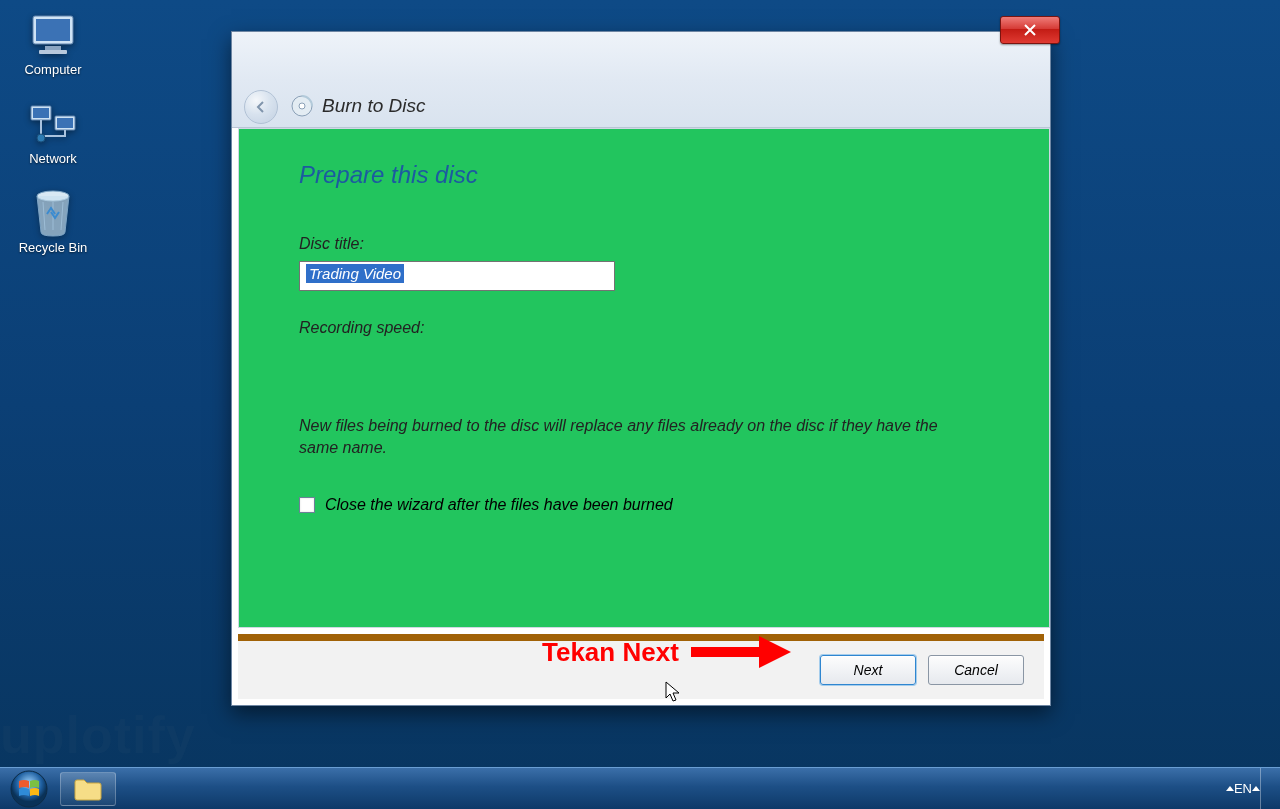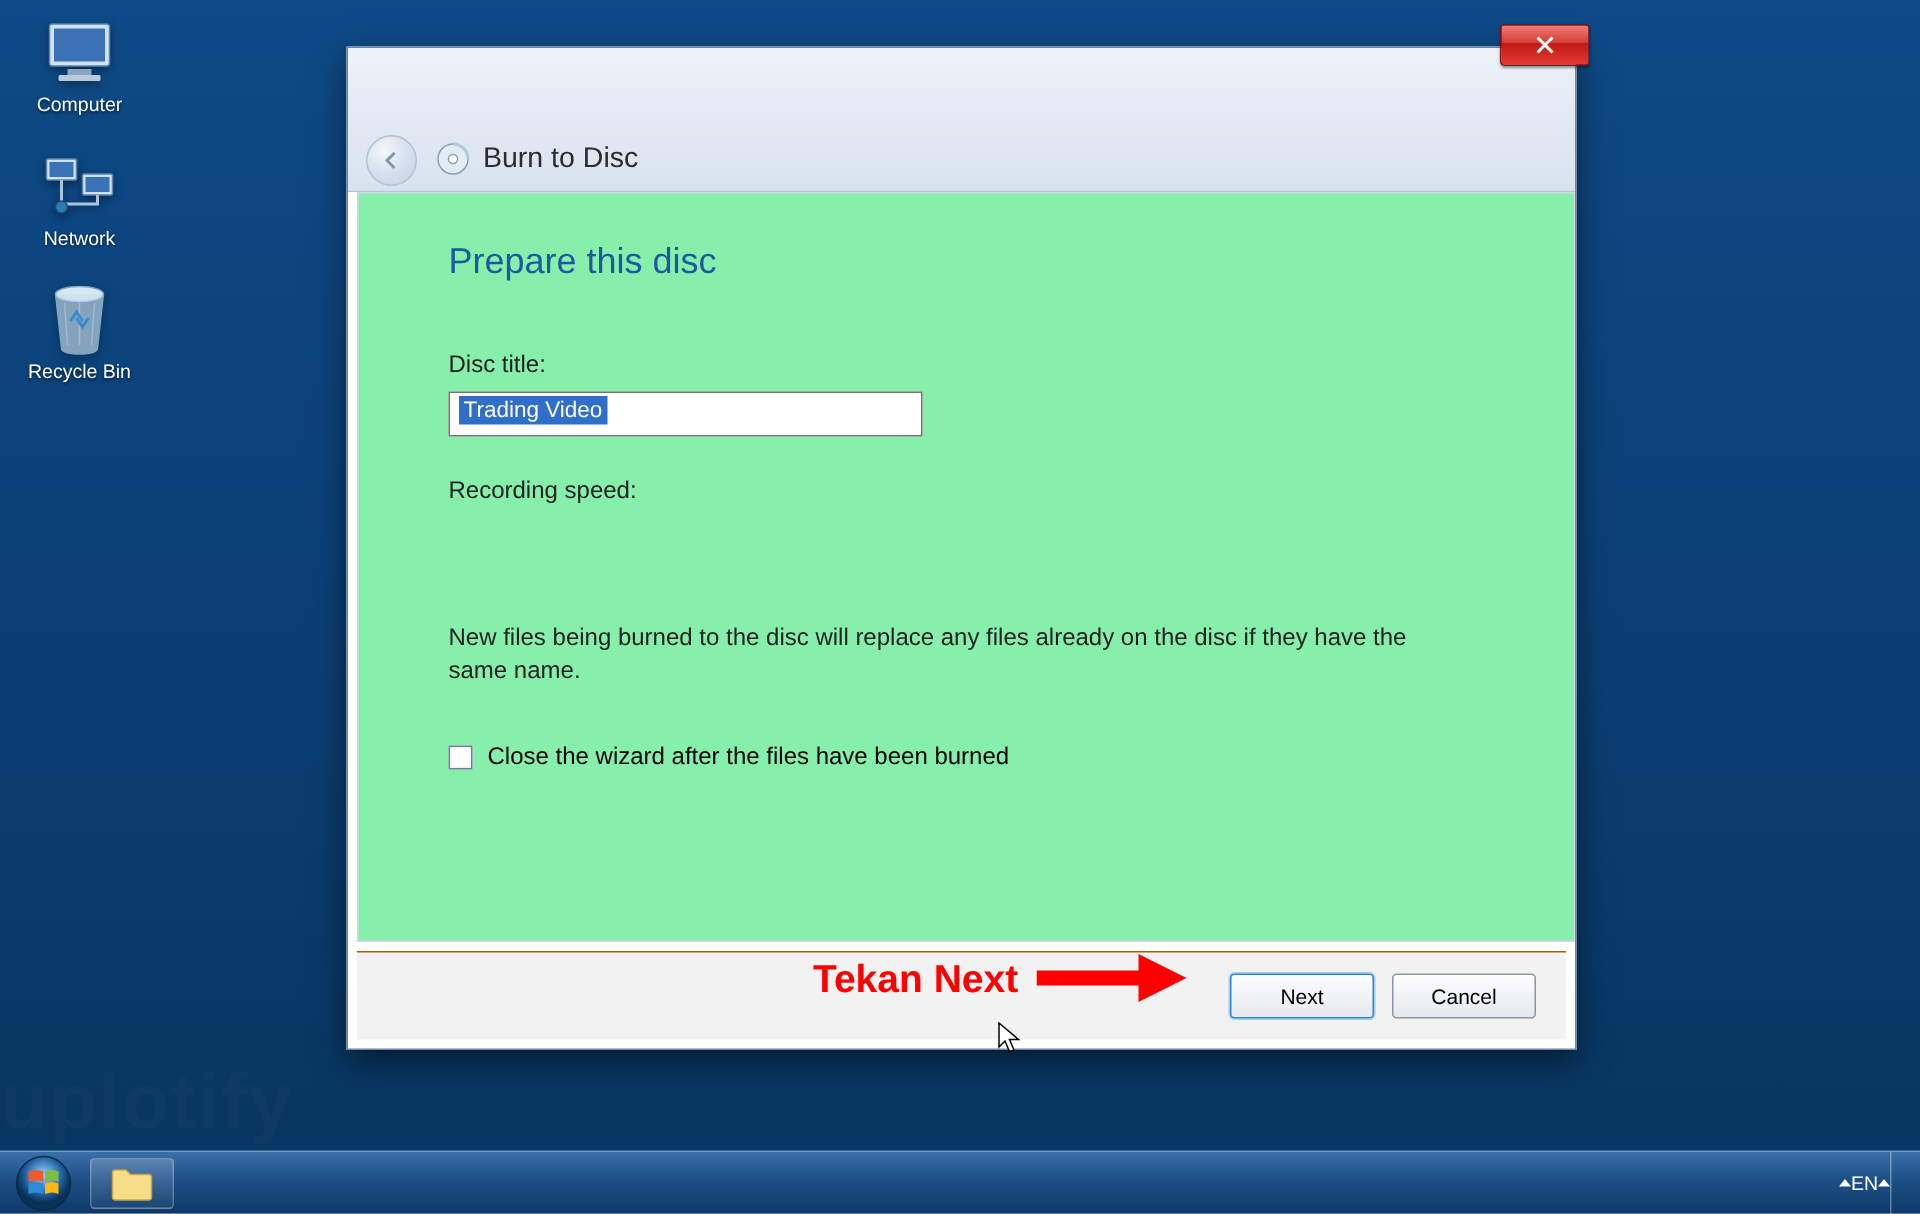--- a/index.html
+++ b/index.html
@@ -9,21 +9,21 @@
   
   .desktop { position: absolute; top: 10px; left: 8px; display: flex; flex-direction: column; gap: 22px; }
   .desktop-icon { width: 90px; display: flex; flex-direction: column; align-items: center; gap: 4px; cursor: pointer; }
   .desktop-icon .glyph { width: 56px; height: 48px; display: flex; align-items: center; justify-content: center; }
   .desktop-icon .label { color: #fff; font-size: 13px; text-align: center; text-shadow: 0 1px 2px rgba(0,0,0,.6); }
   .glyph svg { filter: drop-shadow(0 2px 3px rgba(0,0,0,.4)); }
 
   
   .dialog {
     position: absolute; left: 231px; top: 31px; width: 820px;
-    background: #fff; border: 1px solid #6e86a3; box-shadow: 0 0 0 1px rgba(255,255,255,.25) inset, 0 8px 20px rgba(0,0,0,.5);
+    background: #fff; border: 1px solid #6e86a3; box-shadow: 0 0 0 1px rgba(255,255,255,.25) inset, 0 8px 20px rgba(0,0,0,.5); font-style: italic;
   }
   .dlg-titlebar {
     height: 96px; position: relative;
     background: linear-gradient(180deg, #eef3f9 0%, #e1e9f3 50%, #d9e3ef 100%);
     border-bottom: 1px solid #b9c5d5;
   }
   .dlg-x {
     position: absolute; top: -16px; right: -10px; width: 60px; height: 28px;
     background: linear-gradient(180deg, #ef7c78 0%, #d63b36 45%, #c21b14 46%, #e03a32 100%);
     border: 1px solid #7a1410; border-radius: 3px; color: #fff; font-weight: bold; font-size: 15px;
@@ -34,21 +34,21 @@
     position: absolute; left: 12px; top: 58px; width: 34px; height: 34px; border-radius: 50%;
     background: radial-gradient(circle at 35% 30%, #fff, #d7e2ee 45%, #b9c9dd);
     border: 1px solid #9fb2c9; display: flex; align-items: center; justify-content: center; cursor: default; opacity: .7;
   }
   .dlg-back svg { width: 16px; height: 16px; }
   .dlg-title-row { position: absolute; left: 58px; top: 62px; display: flex; align-items: center; gap: 8px; }
   .dlg-title-row .disc-ico { width: 24px; height: 24px; }
   .dlg-title-text { font-size: 19px; color: #2b2b2b; }
 
   .dlg-body {
-    padding: 32px 60px 26px 60px; border: 1px solid #cfd8e4; margin: 0 0 6px 6px; background: #86efac;
+    padding: 32px 60px 26px 60px; border: 1px solid #cfd8e4; margin: 0 0 6px 6px; background: #22c55e;
     min-height: 500px; position: relative;
   }
   .heading { color: #1c5aa0; font-size: 24px; font-weight: 400; margin-bottom: 46px; }
   .field-label { font-size: 16px; color: #222; margin-bottom: 8px; }
   .text-input {
     width: 316px; height: 30px; border: 1px solid #737373; padding: 2px 6px; font-size: 15px;
     color: #fff; background: #fff;
   }
   .text-input .sel {
     background: #2f6fc9; color: #fff; padding: 1px 3px; display: inline-block;
@@ -57,21 +57,21 @@
   .dropdown {
     width: 158px; height: 32px; border: 1px solid #7f93a9; background: linear-gradient(180deg,#fefefe,#e9eef4);
     display: flex; align-items: center; justify-content: space-between; padding: 0 8px; font-size: 15px; cursor: pointer;
     box-shadow: inset 0 1px 0 #fff;
   }
   .dropdown .caret { border-left: 5px solid transparent; border-right: 5px solid transparent; border-top: 6px solid #333; }
   .info-text { font-size: 16px; color: #222; line-height: 1.4; max-width: 660px; margin-top: 78px; }
   .checkbox-row { display: flex; align-items: center; gap: 10px; margin-top: 36px; font-size: 16px; }
   .checkbox-row .cb { width: 16px; height: 16px; border: 1px solid #6d8199; background: #fff; box-shadow: inset 0 0 2px rgba(0,0,0,.15); cursor: pointer; }
 
-  .dlg-footer { display: flex; justify-content: flex-end; gap: 12px; padding: 14px 20px; background: #f2f2f2; border-top: 1px solid #a16207; margin: 0 6px 6px 6px; }
+  .dlg-footer { display: flex; justify-content: flex-end; gap: 12px; padding: 14px 20px; background: #f2f2f2; border-top: 7px solid #a16207; margin: 0 6px 6px 6px; }
   .btn {
     min-width: 96px; height: 30px; border: 1px solid #8a96a4; background: linear-gradient(180deg,#fdfdfd,#e6e9ee);
     font-size: 14px; cursor: pointer; display: flex; align-items: center; justify-content: center;
     border-radius: 3px; box-shadow: 0 1px 0 #fff inset;
   }
   .btn.primary { border: 1.5px solid #2f86d0; box-shadow: 0 0 0 1px rgba(88,168,230,.5), 0 1px 0 #fff inset; }
 
   
   .cursor { position: absolute; left: 426px; top: 552px; width: 16px; height: 22px; pointer-events: none; }
 

